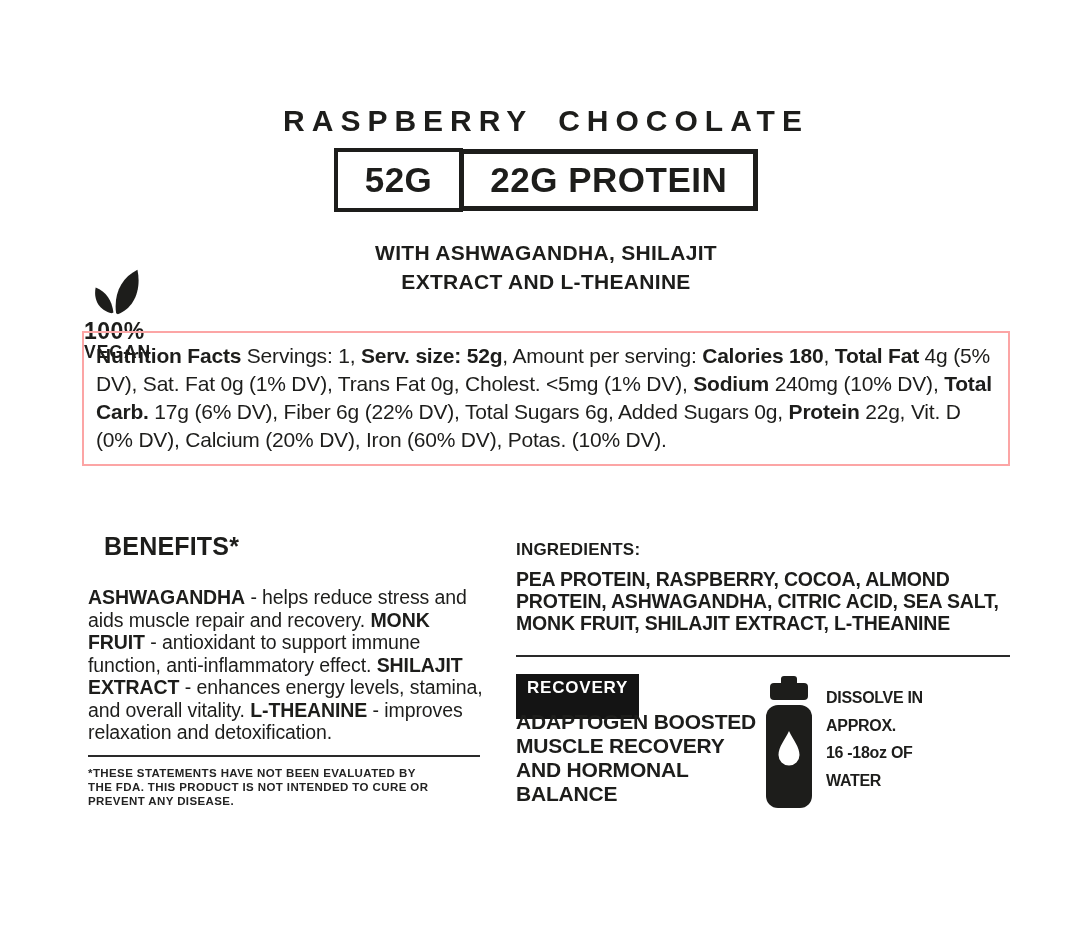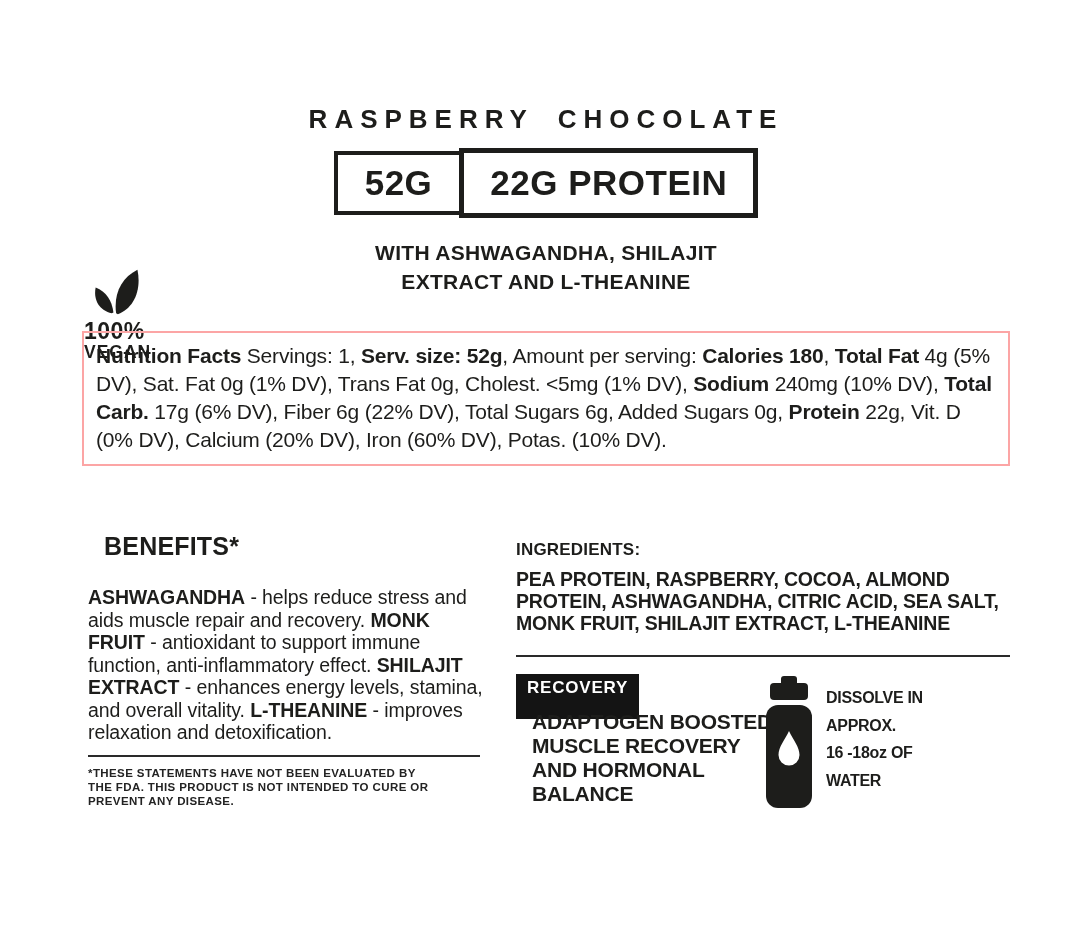--- a/index.html
+++ b/index.html
@@ -6,32 +6,32 @@
   .canvas{
     position:relative;width:1092px;height:925px;background:#ffffff;
     font-family:"Liberation Sans",sans-serif;color:#1d1d1b;overflow:hidden;
   }
   .abs{position:absolute;}
   .preline{white-space:pre-line;}
 
   
   .flavor-title{
     top:104px;left:0;width:100%;text-align:center;
-    font-size:26px;font-weight:700;letter-spacing:7px;word-spacing:10px;
+    font-size:30px;font-weight:700;letter-spacing:7px;word-spacing:10px;
   }
 
   
   .badge-row{top:148px;left:0;width:100%;display:flex;justify-content:center;align-items:center;}
   .size-box{
     border:4px solid #1d1d1b;height:64px;box-sizing:border-box;
     display:flex;align-items:center;padding:3px 27px;
     font-size:35px;font-weight:700;letter-spacing:0.5px;
   }
   .protein-box{
-    border:5px solid #1d1d1b;height:70px;box-sizing:border-box;margin-left:-4px;
+    border:5px solid #1d1d1b;height:62px;box-sizing:border-box;margin-left:-4px;
     display:flex;align-items:center;padding:12px 26px;
     font-size:35px;font-weight:700;letter-spacing:0.5px;
   }
 
   
   .subtitle{
     top:238px;left:0;width:100%;text-align:center;
     font-size:21px;font-weight:600;line-height:29px;letter-spacing:0.3px;
   }
 
@@ -76,21 +76,21 @@
     top:568px;left:516px;width:502px;
     font-size:19.5px;font-weight:800;line-height:22px;letter-spacing:-0.2px;
   }
   .right-divider{top:655px;left:516px;width:494px;height:2px;background:#2a2a2a;}
   .recovery-badge{
     top:674px;left:516px;background:#141414;color:#ffffff;
     font-size:17px;font-weight:700;letter-spacing:0.8px;padding:4px 11px 21px 11px;
   }
   .recovery-text{
     top:710px;left:516px;width:260px;
-    font-size:21px;font-weight:700;line-height:24px;letter-spacing:-0.2px;margin-left:16px;
+    font-size:21px;font-weight:700;line-height:24px;letter-spacing:-0.2px;
   }
   .bottle{top:676px;left:766px;}
   .dissolve-text{
     top:684px;left:826px;width:190px;
     font-size:16px;font-weight:700;line-height:27.5px;letter-spacing:-0.3px;
   }
 </style>
 </head>
 <body>
 

